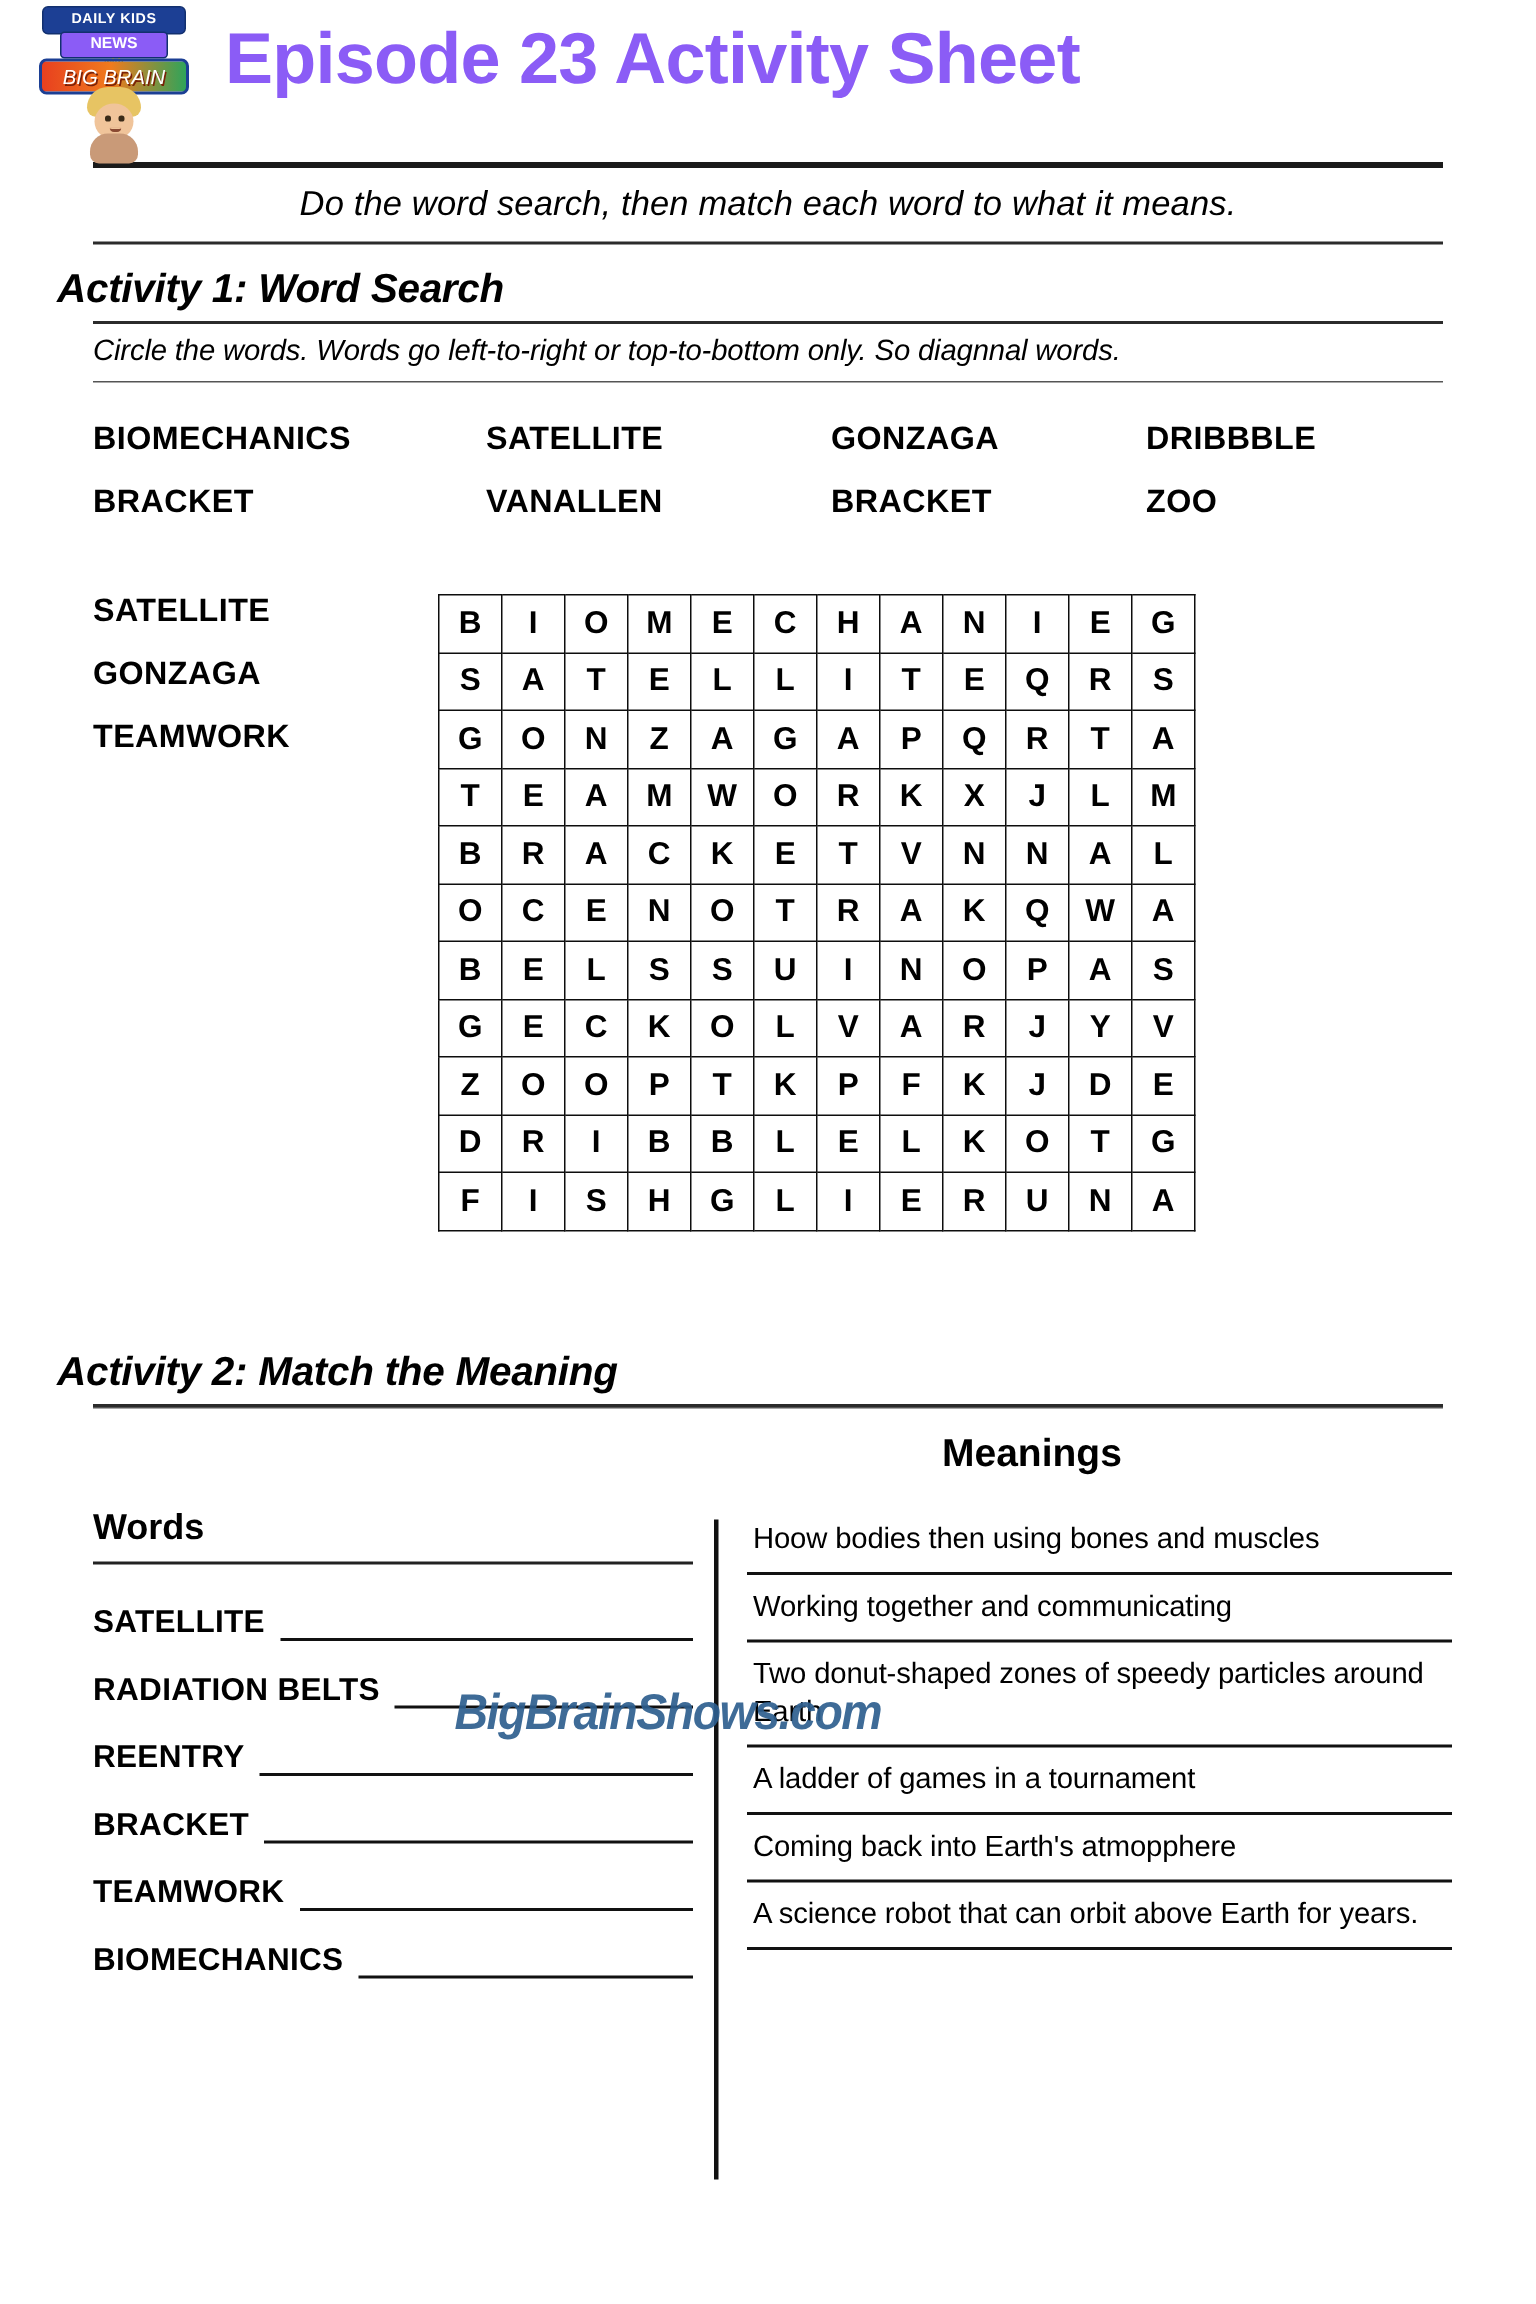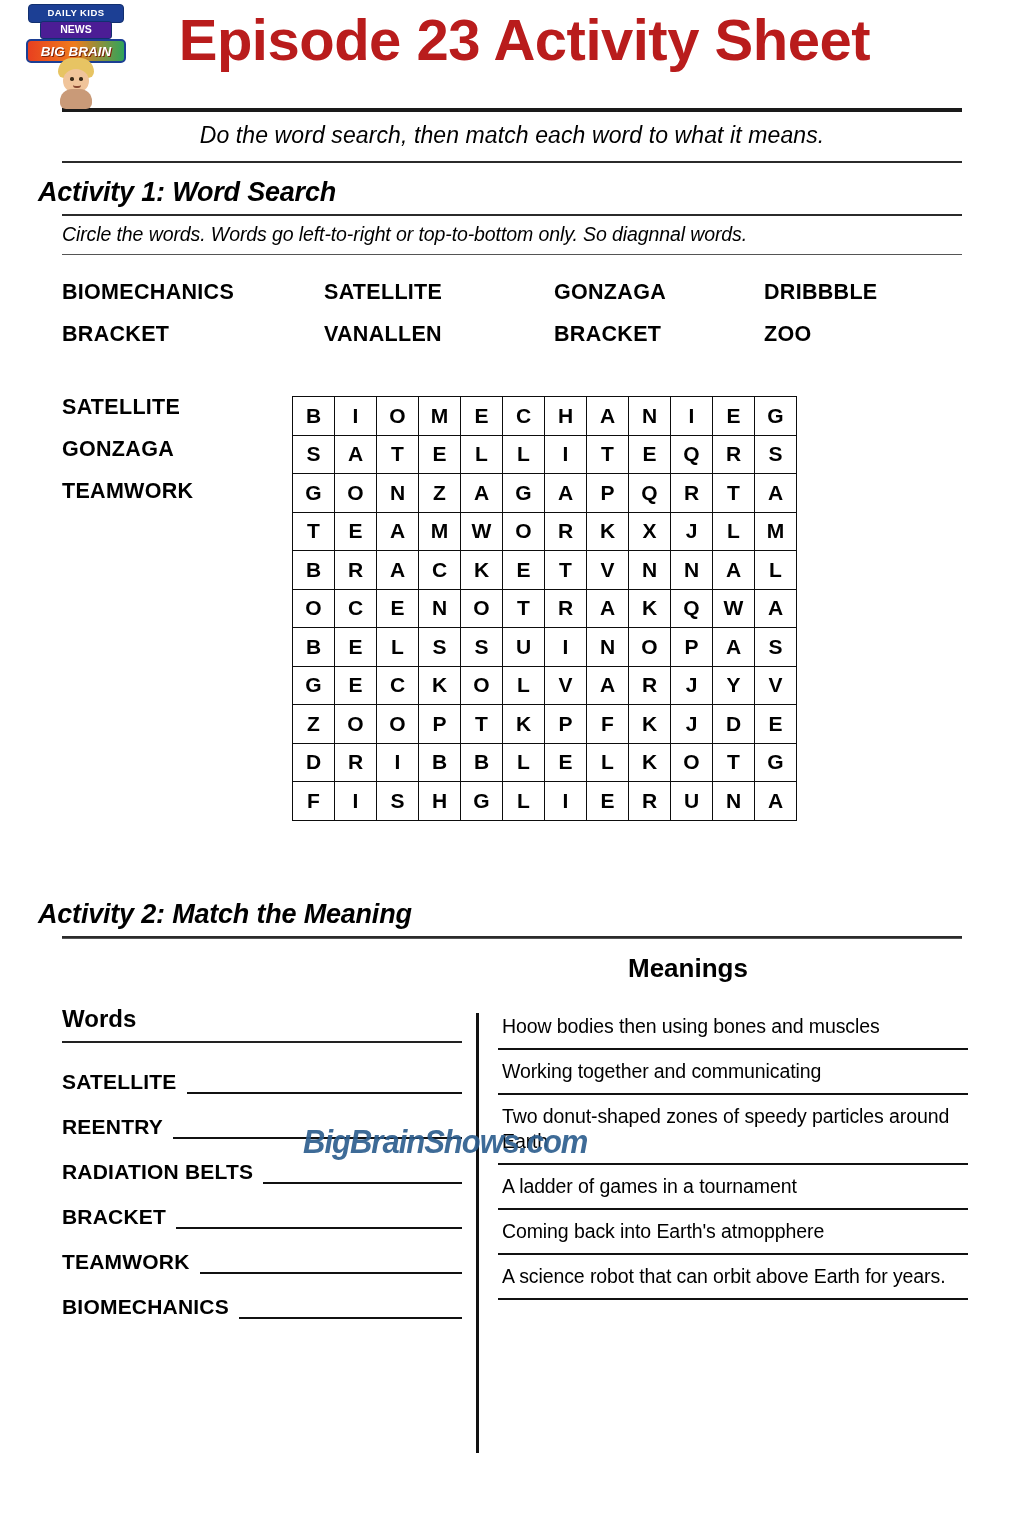--- a/index.html
+++ b/index.html
@@ -23,33 +23,33 @@
     position: relative; width: 104px; height: 62px;
   }
   .logo-band {
     position: absolute; left: 4px; top: 2px; width: 96px; height: 19px;
     background: #1c3f94; border: 1.5px solid #12306f; border-radius: 4px;
     color: #ffffff; font-size: 9.5px; font-weight: bold; letter-spacing: .4px;
     text-align: center; line-height: 16px;
   }
   .logo-band2 {
     position: absolute; left: 16px; top: 19px; width: 72px; height: 18px;
-    background: #4c1d95; border: 1.5px solid #12306f; border-radius: 3px;
+    background: #8b5cf6; border: 1.5px solid #12306f; border-radius: 3px;
     color: #ffffff; font-size: 10.5px; font-weight: bold;
     text-align: center; line-height: 15px;
   }
   .logo-with {
     position: absolute; left: 30px; top: 36px; width: 44px; height: 10px;
     color: #f2c200; font-size: 6.5px; font-weight: bold; text-align: center;
   }
   .logo-band3 {
     position: absolute; left: 2px; top: 37px; width: 100px; height: 24px;
     background: linear-gradient(90deg,#e8401f 0%,#f07b1d 48%,#2fa45a 100%);
     border: 2px solid #1c3f94; border-radius: 5px;
-    color: #ffffff; font-size: 13.5px; font-weight: bold; font-style: italic;
+    color: #ffffff; font-size: 13.5px; font-weight: normal; font-style: italic;
     text-align: center; line-height: 21px;
     text-shadow: 1px 1px 0 #7a2108;
   }
   .logo-kid { position: absolute; left: 28px; top: 56px; width: 48px; height: 50px; }
   .kid-hair {
     position: absolute; left: 6px; top: 0; width: 36px; height: 20px;
     background: #e7c463; border-radius: 18px 18px 8px 8px;
   }
   .kid-face {
     position: absolute; left: 11px; top: 11px; width: 26px; height: 24px;
@@ -59,22 +59,22 @@
   .kid-eye.l { left: 18px; } .kid-eye.r { left: 27px; }
   .kid-mouth { position: absolute; left: 21px; top: 27px; width: 8px; height: 3px;
     border-bottom: 2px solid #8a4a33; border-radius: 0 0 8px 8px; }
   .kid-body {
     position: absolute; left: 8px; top: 31px; width: 32px; height: 20px;
     background: #c99a78; border-radius: 12px 12px 6px 6px;
   }
 
   .title {
     position: absolute; left: 150px; top: 10px; width: 720px;
-    font-size: 58px; font-weight: bold; letter-spacing: -0.5px;
-    line-height: 60px; color: #b91c1c; text-align: right;
+    font-size: 48px; font-weight: bold; letter-spacing: -0.5px;
+    line-height: 60px; color: #8b5cf6;
   }
 
   .rule-strong { height: 0; border-top: 4px solid #1a1a1a; }
   .rule-med { height: 0; border-top: 2.5px solid #2b2b2b; }
   .rule-hair { height: 0; border-top: 1.5px solid #555; }
 
   .band { margin: 0 62px; font-style: italic; }
 
   .subtitle {
     font-size: 23px; text-align: center; padding: 10px 0 12px;
@@ -395,25 +395,25 @@
 
     <div class="words-col">
       <div class="words-head">Words</div>
       <div class="words-head-rule"></div>
       <div id="words-rows">
           <div class="word-row">
             <span class="lbl">SATELLITE</span>
             <span class="blank"></span>
           </div>
           <div class="word-row">
+            <span class="lbl">RADIATION BELTS</span>
+            <span class="blank"></span>
+          </div>
+          <div class="word-row">
             <span class="lbl">REENTRY</span>
-            <span class="blank"></span>
-          </div>
-          <div class="word-row">
-            <span class="lbl">RADIATION BELTS</span>
             <span class="blank"></span>
           </div>
           <div class="word-row">
             <span class="lbl">BRACKET</span>
             <span class="blank"></span>
           </div>
           <div class="word-row">
             <span class="lbl">TEAMWORK</span>
             <span class="blank"></span>
           </div>

